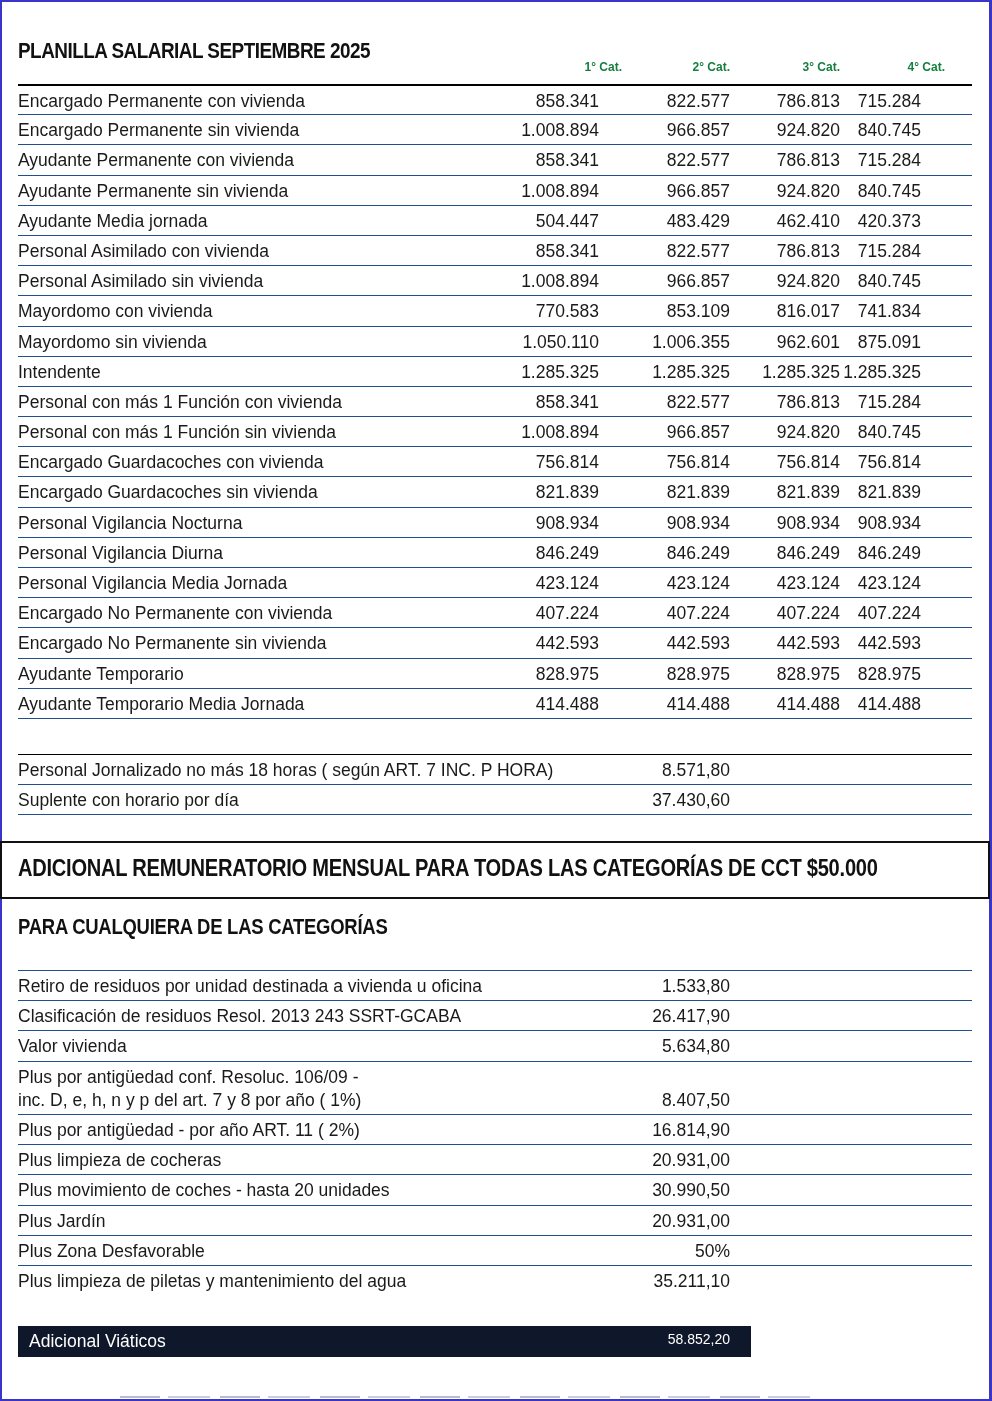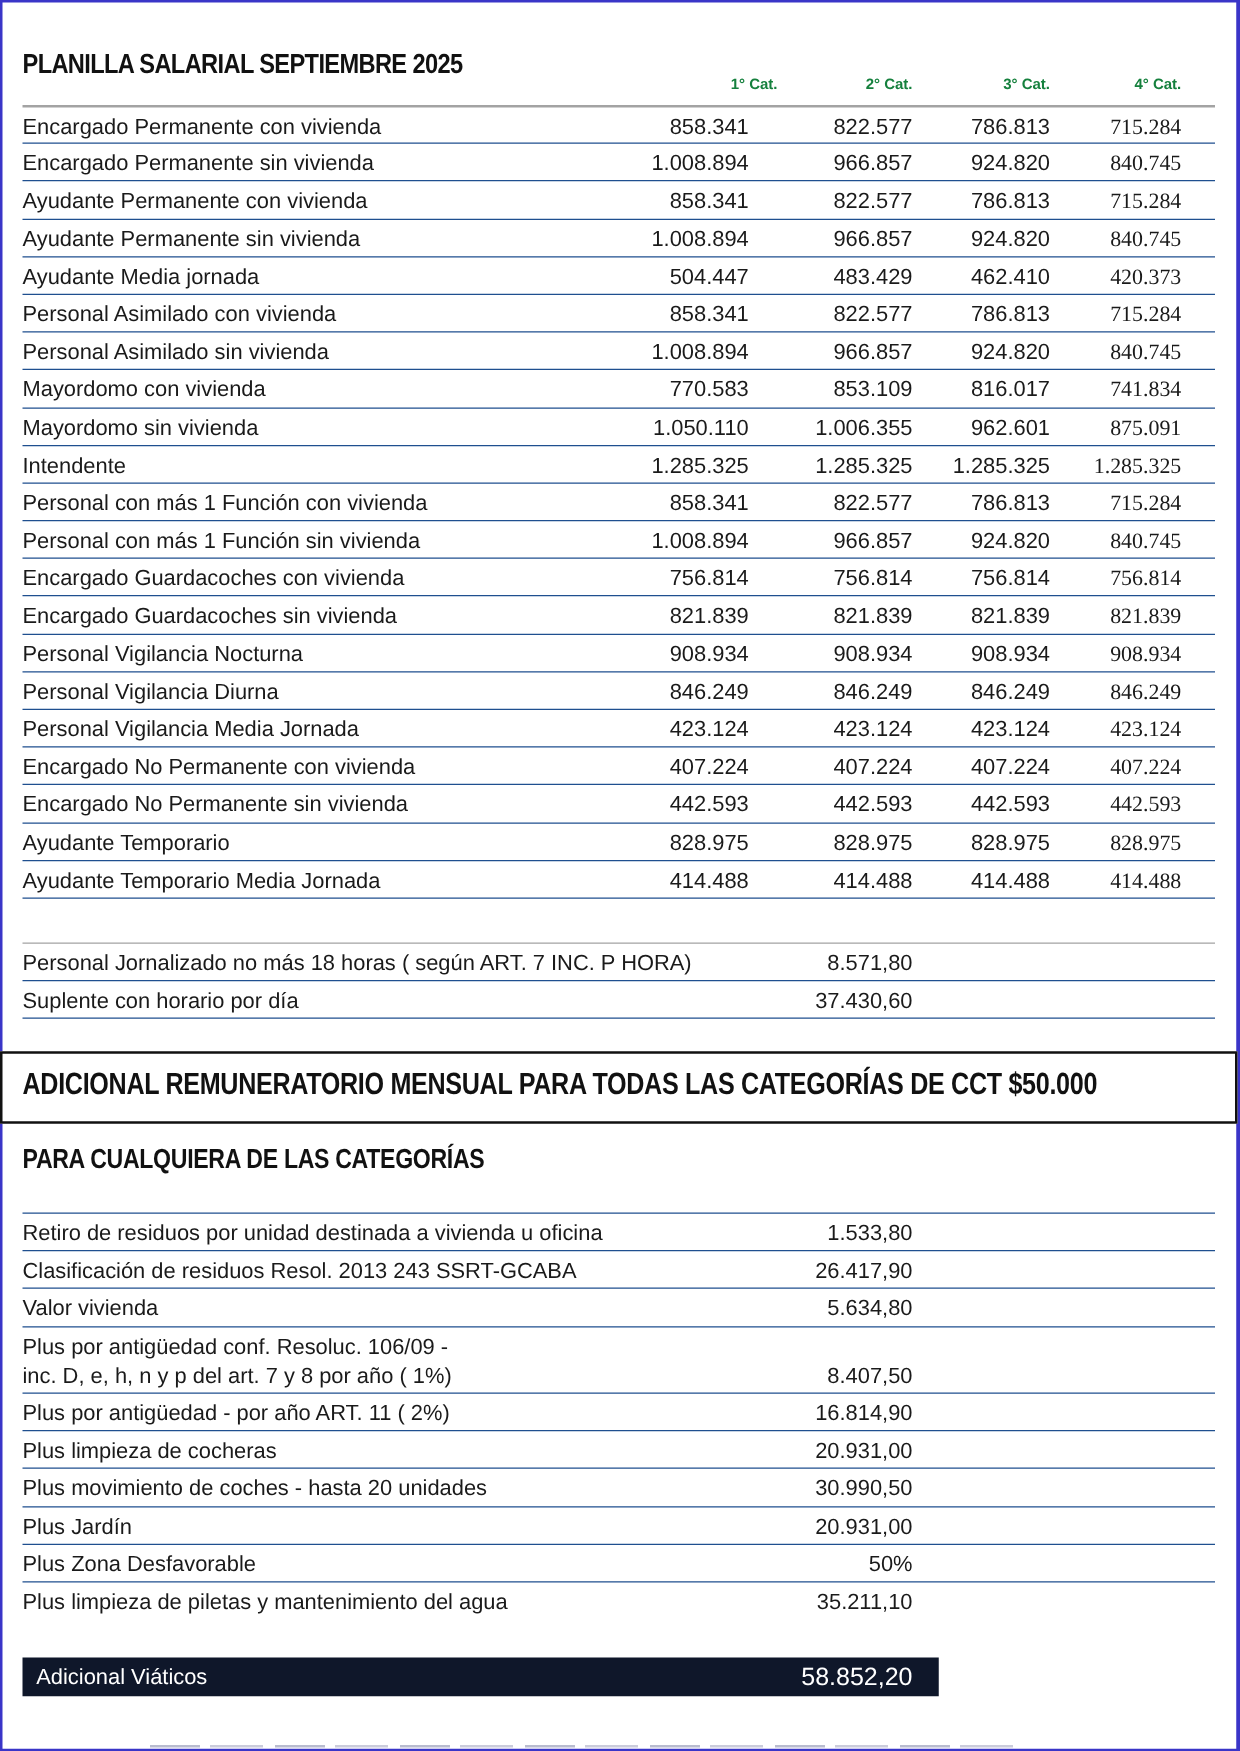--- a/index.html
+++ b/index.html
@@ -6,45 +6,45 @@
     body { width: 992px; height: 1401px; position: relative; overflow: hidden;
            font-family: "Liberation Sans", "DejaVu Sans", sans-serif; color: #1a1a1a; }
     .frame { position: absolute; left: 0; top: 0; width: 992px; height: 1401px;
              box-sizing: border-box; border: 2px solid #3a35c8; border-right-width: 3px; border-bottom-width: 2px; }
     .title { position: absolute; left: 18px; top: 38px; font-family: "Liberation Sans", sans-serif;
              font-weight: 700; font-size: 22px; letter-spacing: -0.6px; transform: scaleX(0.86);
              transform-origin: left center; color: #111; white-space: nowrap; }
     .colhdr { position: absolute; top: 60px; font-weight: 700; font-size: 12px; color: #15803d; text-align: right; width: 120px; }
     .table { position: absolute; left: 18px; width: 954px; }
     .row { position: relative; height: 30.2px; border-top: 1.5px solid #1f4f8f; box-sizing: border-box; }
-    .row.first { border-top: 2px solid #a3a3a3; }
+    .row.first { border-top: 2px solid #000000; }
     .row .lbl { position: absolute; left: 0; top: 5px; font-size: 17.5px; white-space: nowrap; }
     .row .v { position: absolute; top: 5px; font-size: 17.5px; text-align: right; width: 130px; }
     .endline { border-top: 1.5px solid #1f4f8f; height: 0; }
-    .v1 { left: 451px; } .v2 { left: 582px; } .v3 { left: 692px; } .v4 { left: 797px; font-family: Liberation Serif, serif; }
+    .v1 { left: 451px; } .v2 { left: 582px; } .v3 { left: 692px; } .v4 { left: 773px; }
 
     .jorn { position: absolute; left: 18px; top: 754px; width: 954px; }
 
     .banner { position: absolute; left: 0; top: 841px; width: 990px; height: 58px; box-sizing: border-box;
               border: 2px solid #111; background: #fff; }
     .banner span { position: absolute; left: 16px; top: 11px; font-weight: 700; font-size: 24.5px; white-space: nowrap;
                    transform: scaleX(0.82); transform-origin: left center; letter-spacing: -0.3px; color: #111; }
     .subtitle { position: absolute; left: 18px; top: 914px; font-weight: 700; font-size: 22px; white-space: nowrap;
                 transform: scaleX(0.84); transform-origin: left center; letter-spacing: -0.3px; color: #111; }
 
     .extras { position: absolute; left: 18px; top: 970px; width: 954px; }
     .extras .row { height: 30.2px; }
     .extras .row.tall { height: 53.5px; }
     .extras .row .lbl.l2 { top: 28px; }
     .extras .row .vx { position: absolute; top: 5px; font-size: 17.5px; text-align: right; width: 150px; left: 562px; }
     .extras .row.tall .vx { top: 28px; }
 
     .green { position: absolute; left: 18px; top: 1326px; width: 733px; height: 31px; background: #0f172a; color: #fff; }
     .green .lbl { position: absolute; left: 11px; top: 5px; font-size: 17.5px; }
-    .green .vx { position: absolute; left: 562px; width: 150px; top: 5px; font-size: 20px; text-align: right; }
+    .green .vx { position: absolute; left: 562px; width: 150px; top: 5px; font-size: 14px; text-align: right; }
 
     .scanline { position: absolute; left: 120px; top: 1396px; width: 700px; height: 2px;
                 background: repeating-linear-gradient(90deg, #8a8fb0 0 40px, transparent 40px 48px, #a8aac4 48px 90px, transparent 90px 100px); opacity: .6; }
   </style>
 </head>
 <body>
 
 <div class="frame"></div>
 
 <div class="title">PLANILLA SALARIAL SEPTIEMBRE 2025</div>

